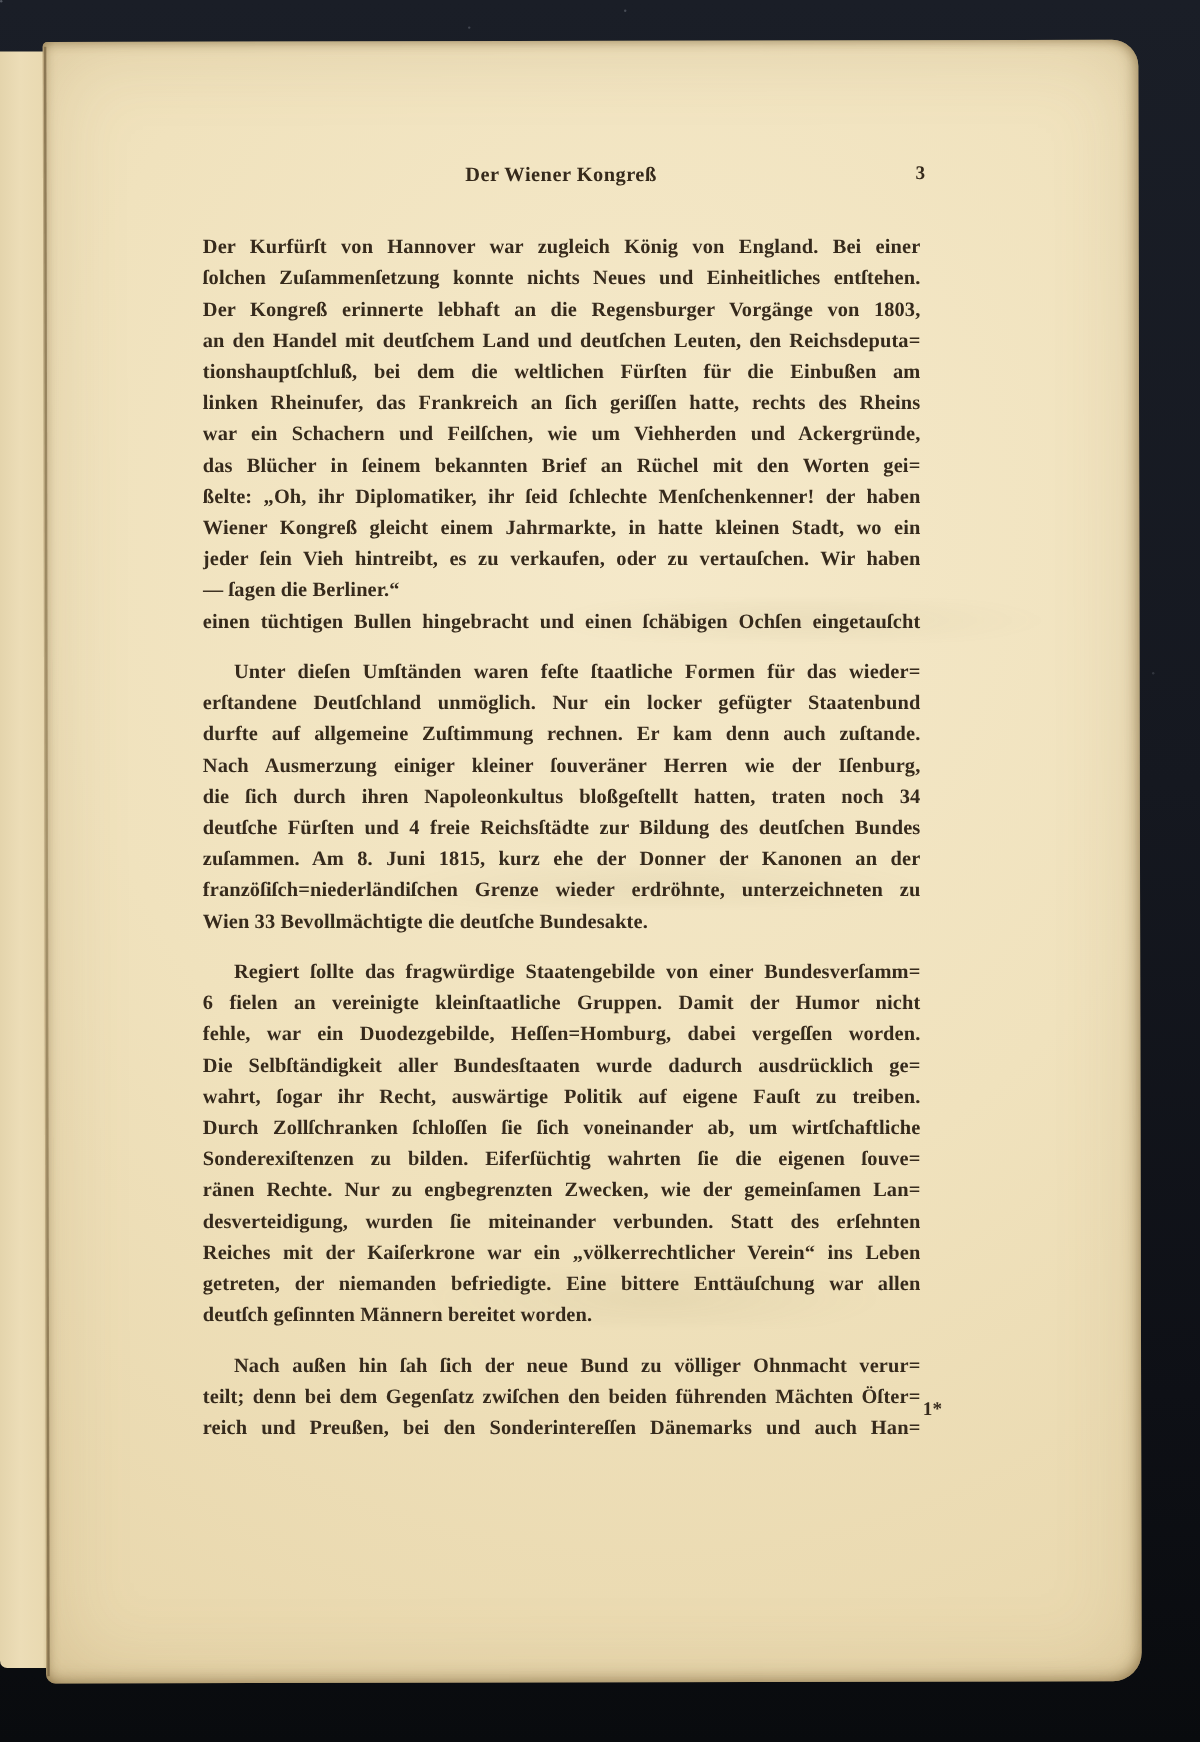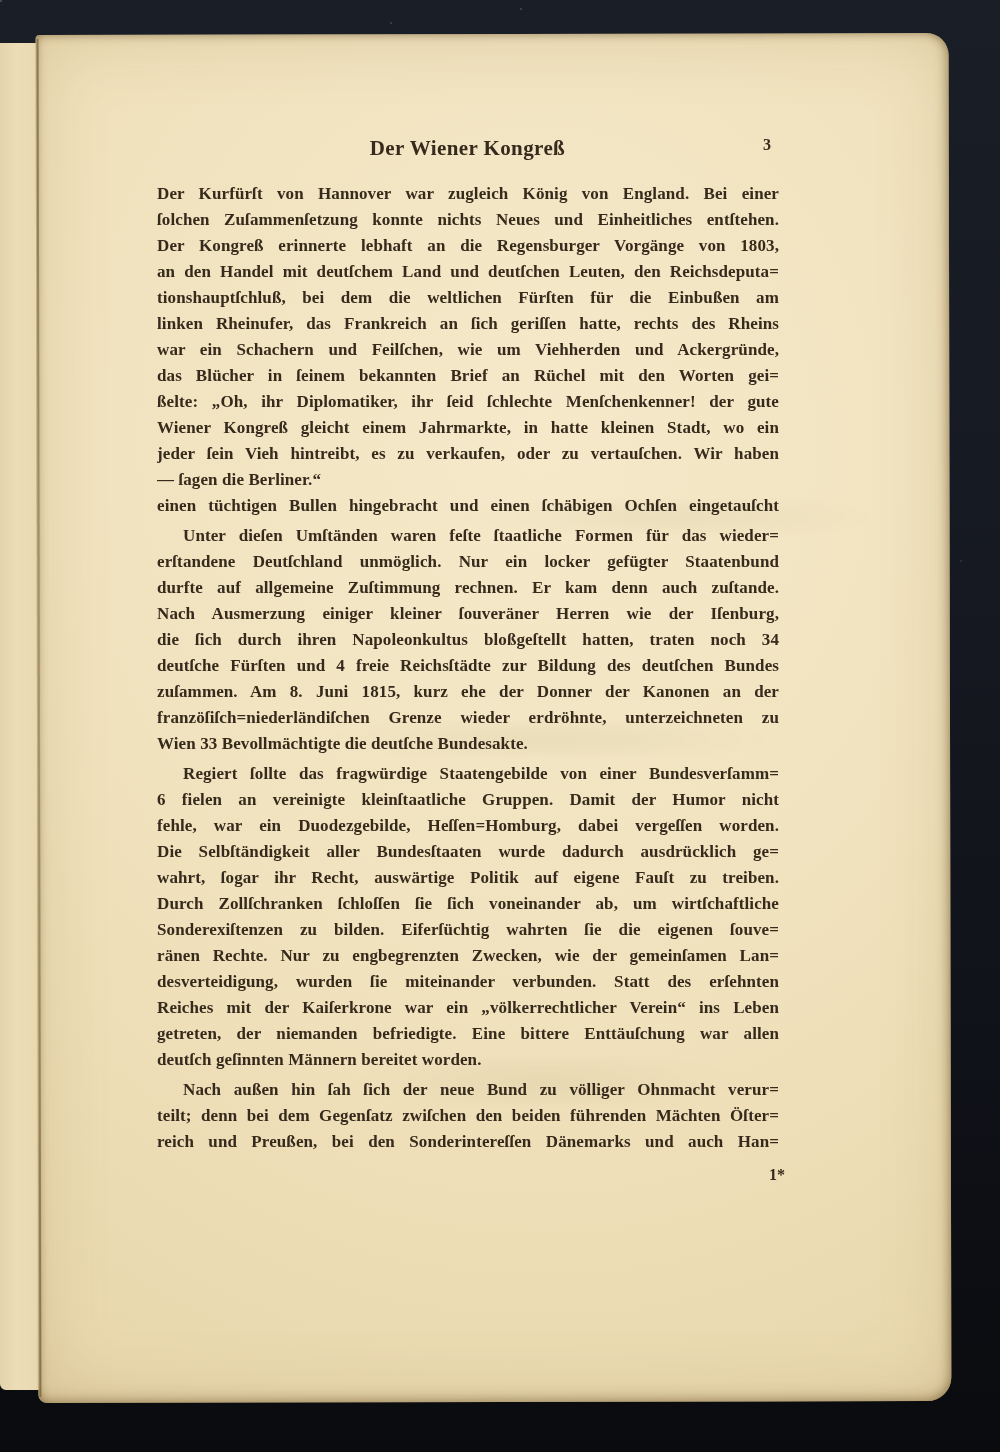--- a/index.html
+++ b/index.html
@@ -47,30 +47,30 @@
   .smudge.s1 { left:430px; top:500px;  width:470px; height:34px; }
   .smudge.s2 { left:300px; top:722px;  width:500px; height:34px; }
   .smudge.s3 { left:330px; top:1058px; width:430px; height:48px; }
 
   .ink { color:#362a1c; }
   .header-row {
     position:absolute; left:153px; top:136px; width:630px; height:22px;
   }
   .running-title {
     position:absolute; left:0; right:1px; text-align:center;
-    font-size:21px; font-weight:700; letter-spacing:.4px;
+    font-size:17px; font-weight:700; letter-spacing:.4px;
   }
   .page-number {
     position:absolute; right:12px; top:0; font-size:16px; font-weight:700;
   }
   .text-block {
     position:absolute; left:153px; top:177px; width:630px;
     font-size:17px; font-weight:700; letter-spacing:.1px;
   }
-  .para { margin:4px; }
+  .para { margin:16px; }
   .line {
     height:26px; line-height:26px; overflow:hidden;
     text-align:justify; text-align-last:justify;
   }
   .line.lastline { text-align-last:left; }
   .line.indent { padding-left:26px; }
   .signature {
     position:absolute; left:153px; top:1166px; width:632px;
     text-align:right; font-size:16px; font-weight:700;
   }
@@ -95,21 +95,21 @@
   <div class="text-block ink">
       <div class="para">
         <div class="line">Der Kurfürſt von Hannover war zugleich König von England. Bei einer</div>
         <div class="line">ſolchen Zuſammenſetzung konnte nichts Neues und Einheitliches entſtehen.</div>
         <div class="line">Der Kongreß erinnerte lebhaft an die Regensburger Vorgänge von 1803,</div>
         <div class="line">an den Handel mit deutſchem Land und deutſchen Leuten, den Reichsdeputa=</div>
         <div class="line">tionshauptſchluß, bei dem die weltlichen Fürſten für die Einbußen am</div>
         <div class="line">linken Rheinufer, das Frankreich an ſich geriſſen hatte, rechts des Rheins</div>
         <div class="line">war ein Schachern und Feilſchen, wie um Viehherden und Ackergründe,</div>
         <div class="line">das Blücher in ſeinem bekannten Brief an Rüchel mit den Worten gei=</div>
-        <div class="line">ßelte: „Oh, ihr Diplomatiker, ihr ſeid ſchlechte Menſchenkenner! der gute</div>
+        <div class="line">ßelte: „Oh, ihr Diplomatiker, ihr ſeid ſchlechte Menſchenkenner! der haben</div>
         <div class="line">Wiener Kongreß gleicht einem Jahrmarkte, in hatte kleinen Stadt, wo ein</div>
         <div class="line">jeder ſein Vieh hintreibt, es zu verkaufen, oder zu vertauſchen. Wir haben</div>
         <div class="line lastline">— ſagen die Berliner.“</div>
         <div class="line">einen tüchtigen Bullen hingebracht und einen ſchäbigen Ochſen eingetauſcht</div>
       </div>
       <div class="para">
         <div class="line indent">Unter dieſen Umſtänden waren feſte ſtaatliche Formen für das wieder=</div>
         <div class="line">erſtandene Deutſchland unmöglich. Nur ein locker gefügter Staatenbund</div>
         <div class="line">durfte auf allgemeine Zuſtimmung rechnen. Er kam denn auch zuſtande.</div>
         <div class="line">Nach Ausmerzung einiger kleiner ſouveräner Herren wie der Iſenburg,</div>

